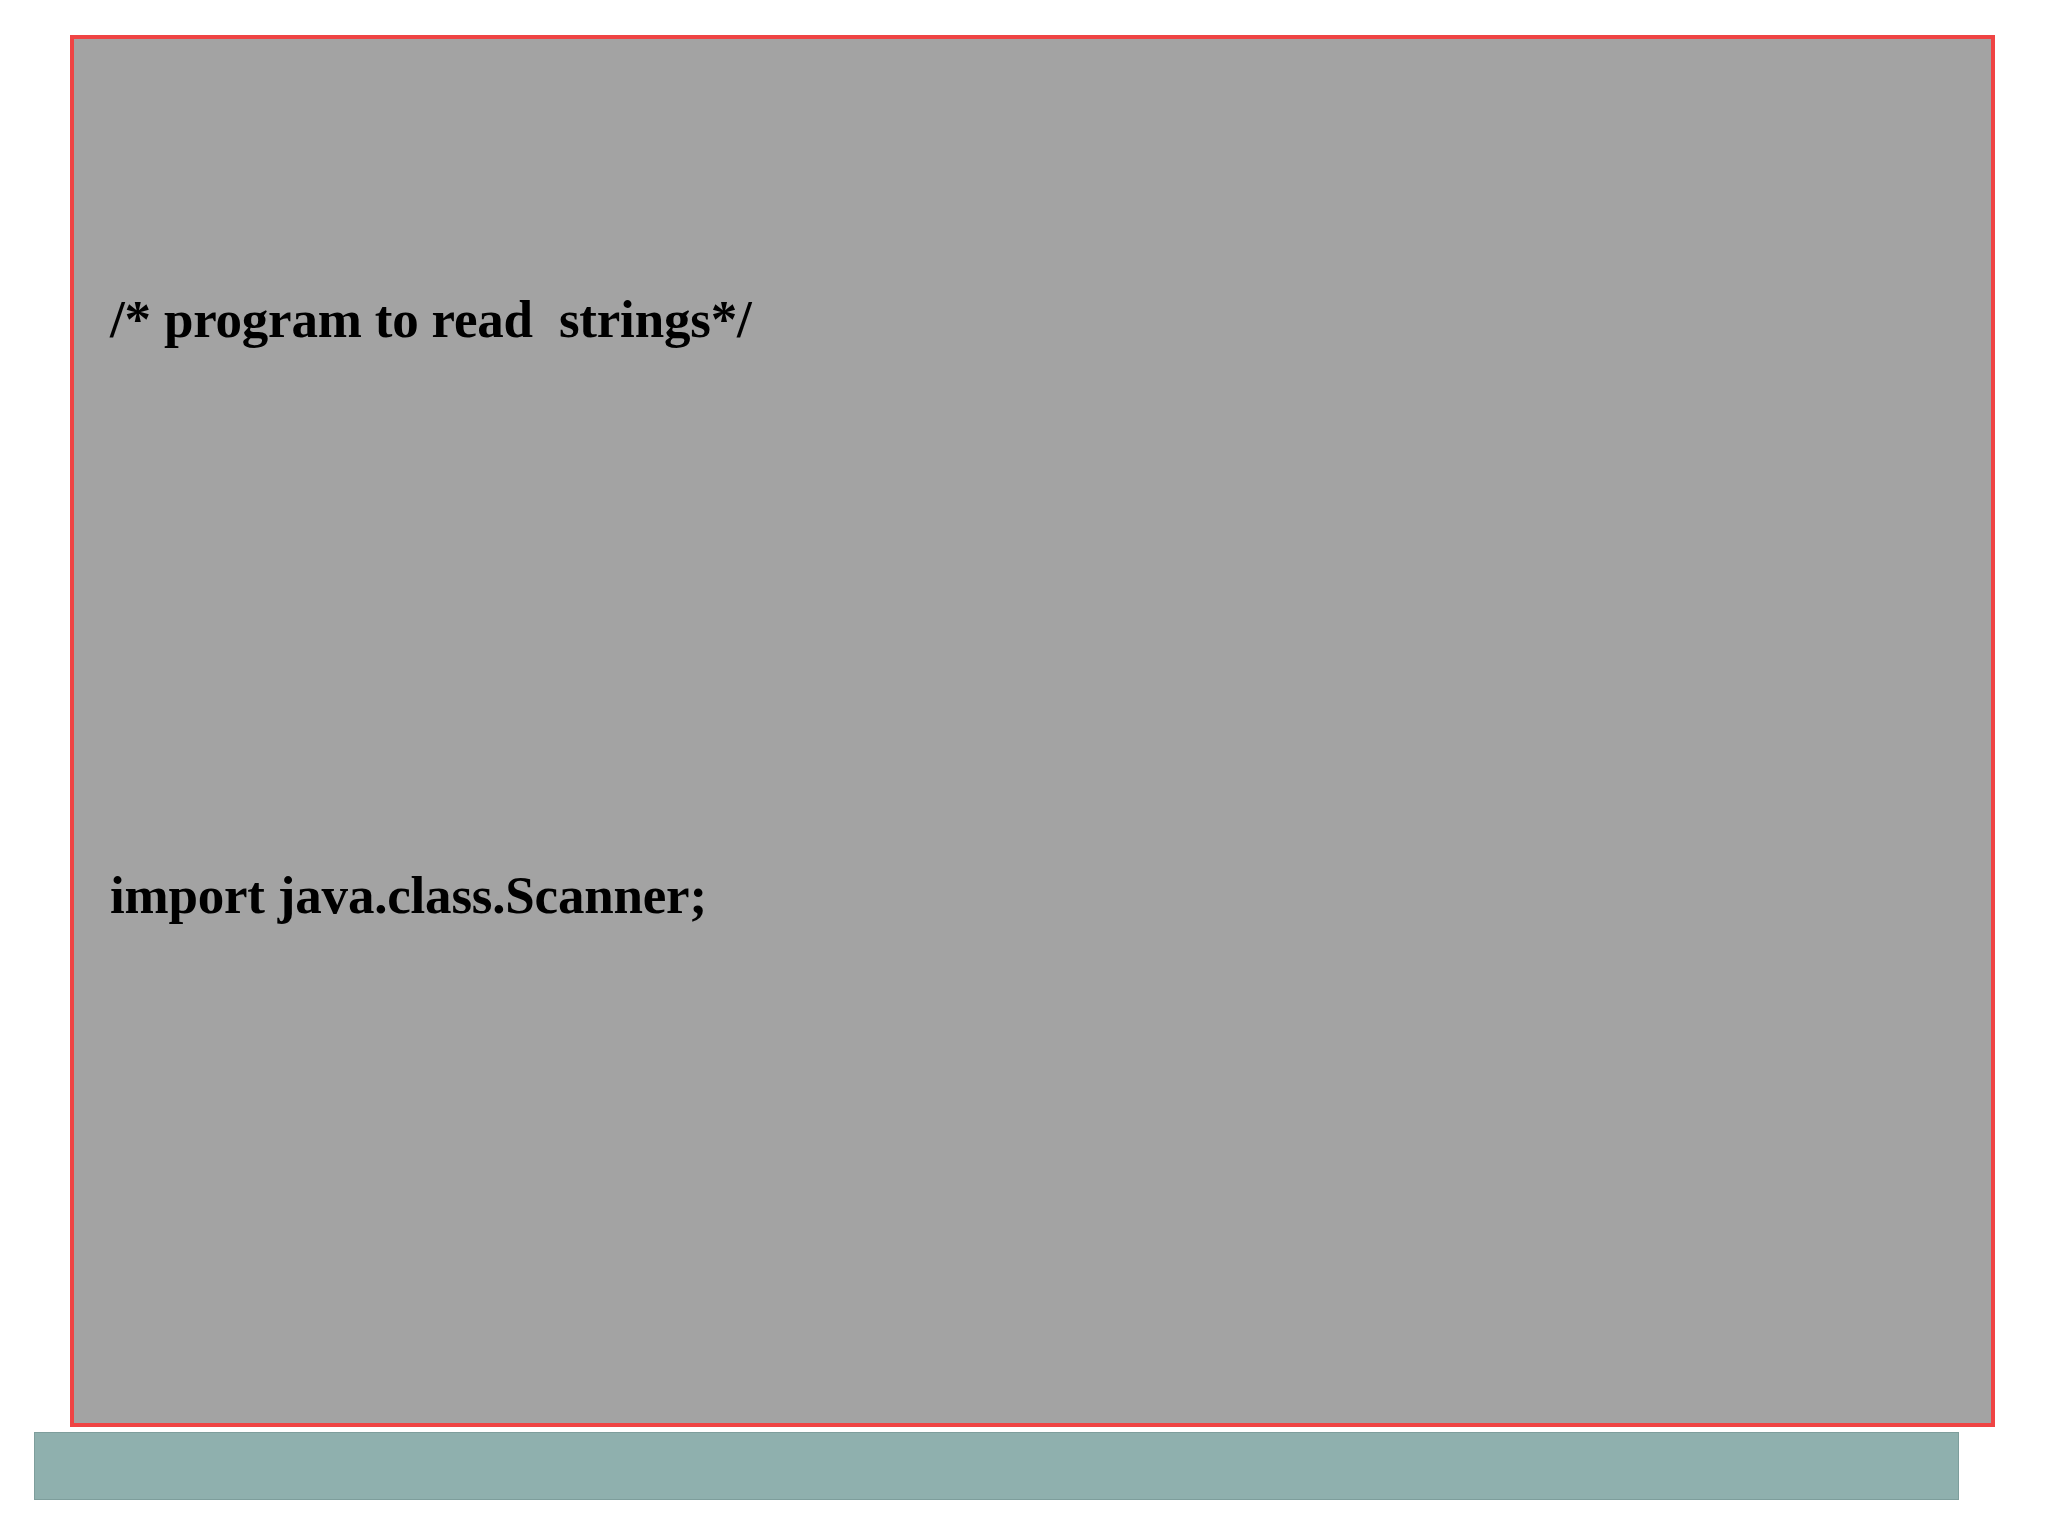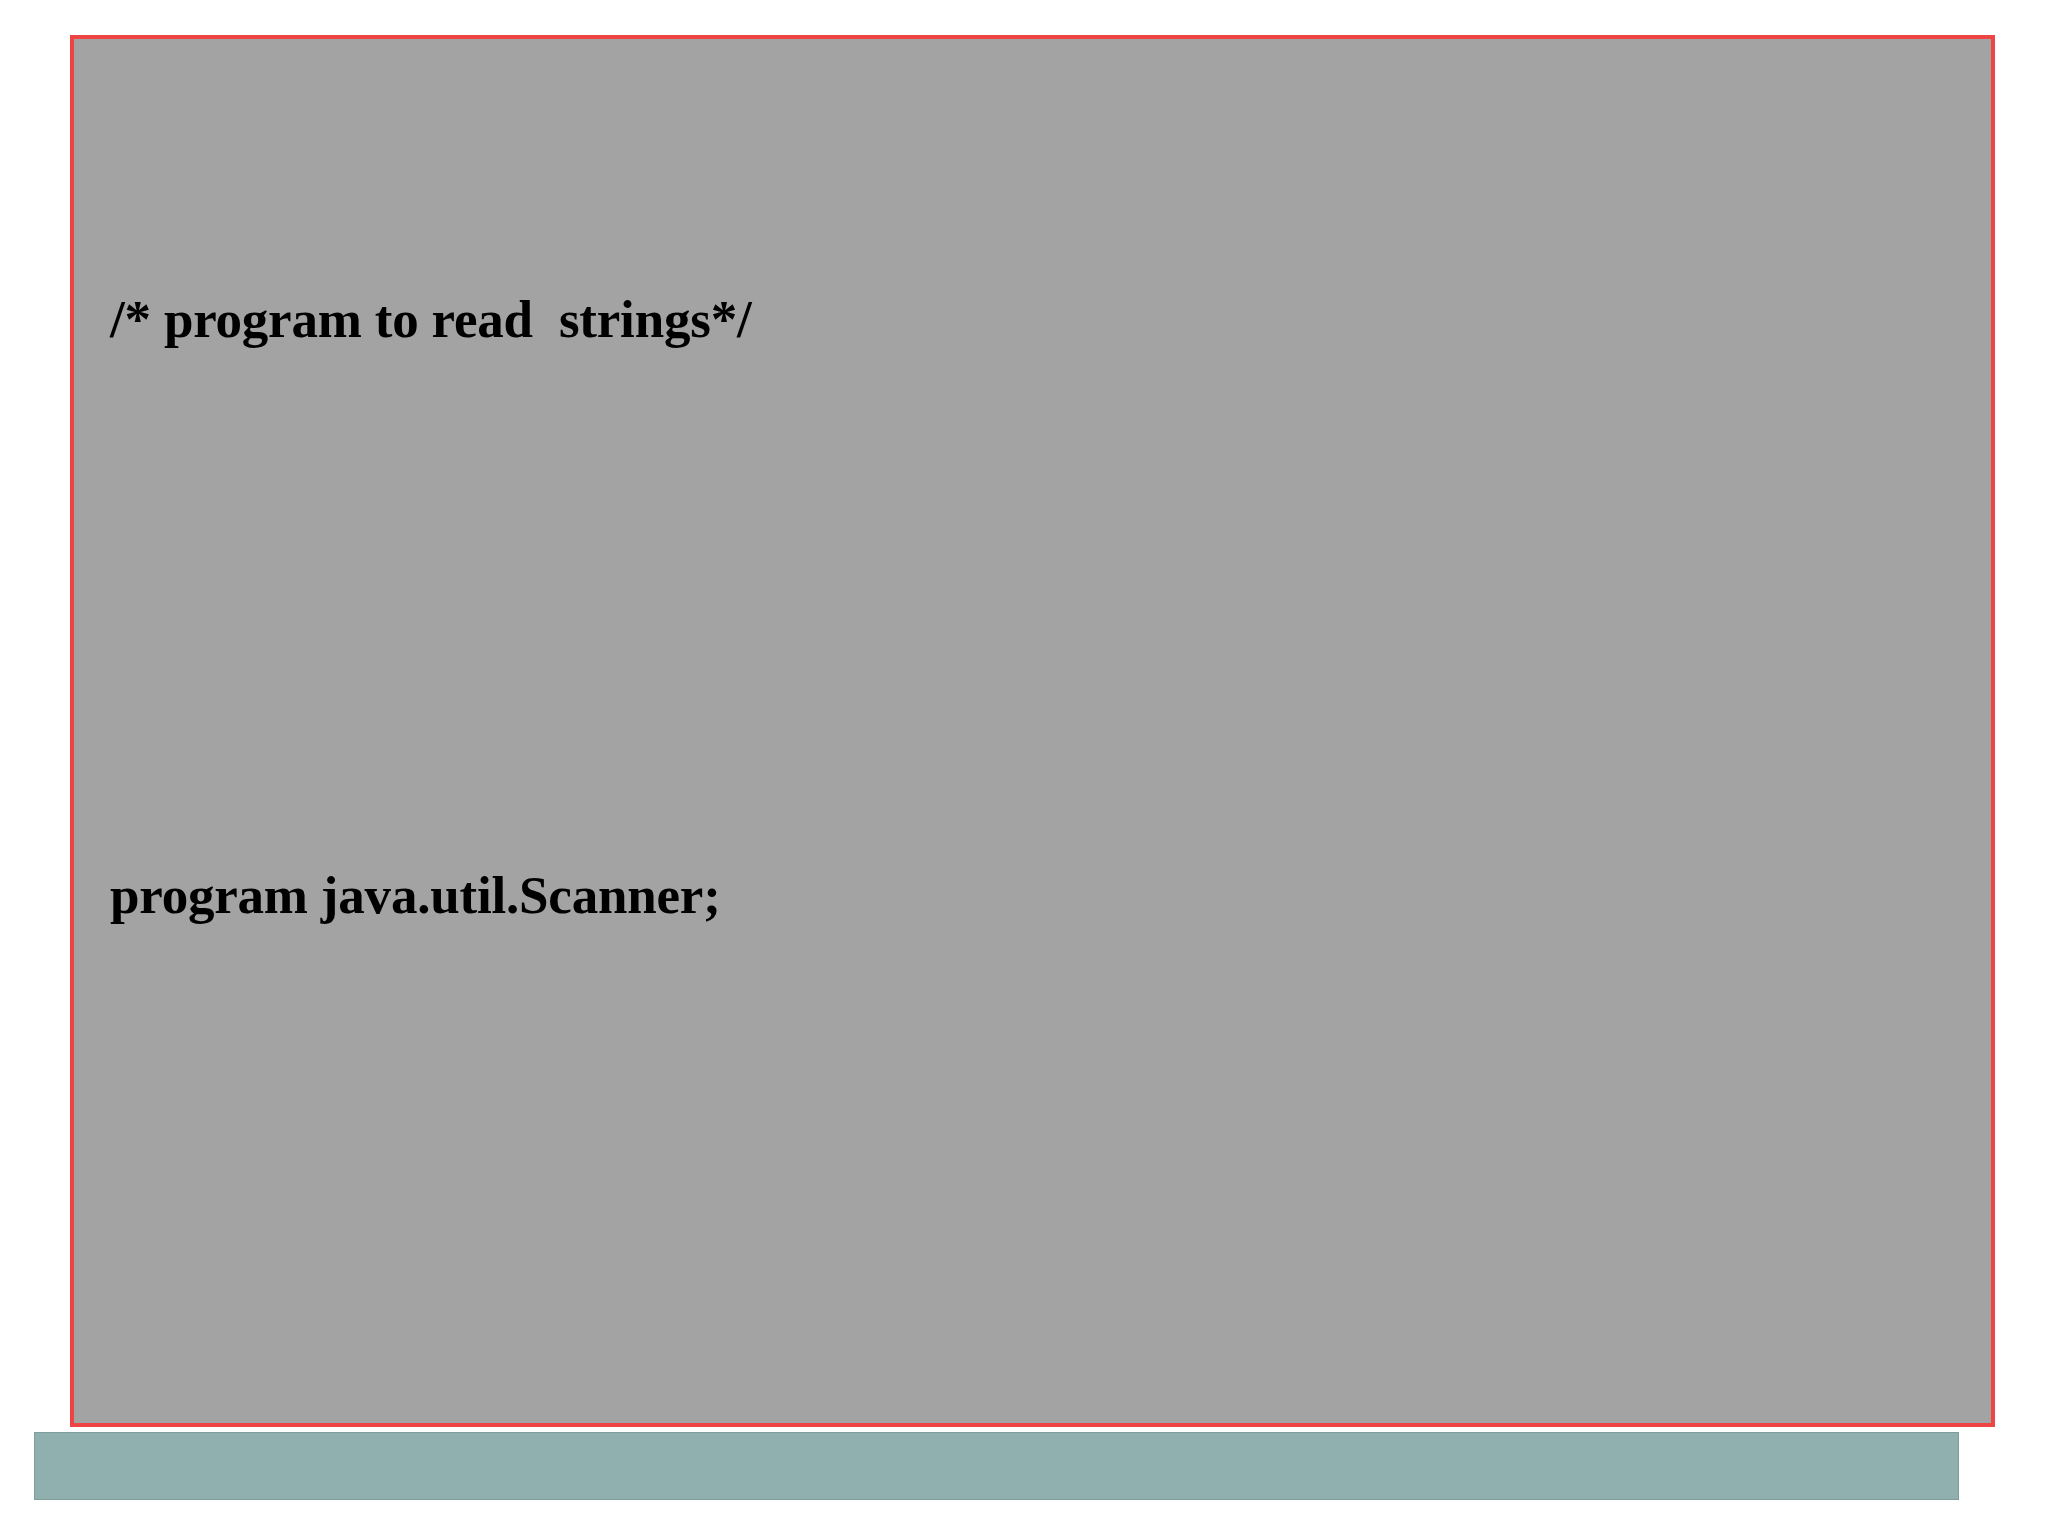--- a/index.html
+++ b/index.html
@@ -84,21 +84,21 @@
 <div class="slide">
 
   <div class="content-frame">
 
     <div class="code-block">
 
       <span class="code-line ind-0">/* program to read  strings*/</span>
 
       <span class="code-line blank ind-0"></span>
 
-      <span class="code-line ind-0">program java.util.Scanner;</span>
+      <span class="code-line ind-0">import java.class.Scanner;</span>
 
       <span class="code-line blank ind-0"></span>
 
       <span class="code-line ind-0">class ReadString{</span>
 
       
 
       
 
       

